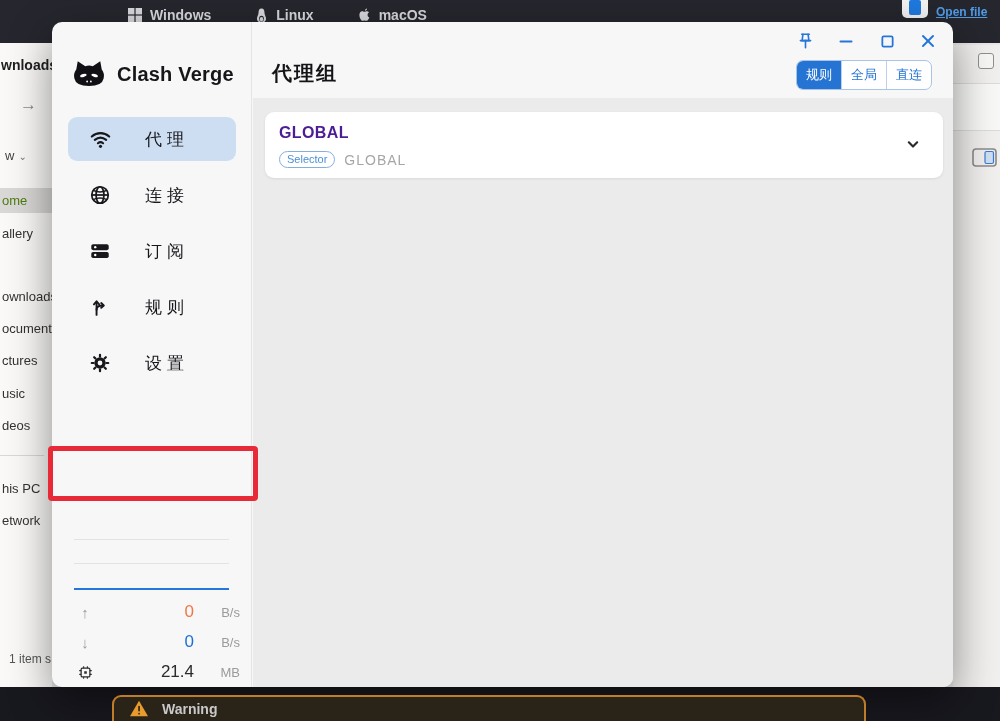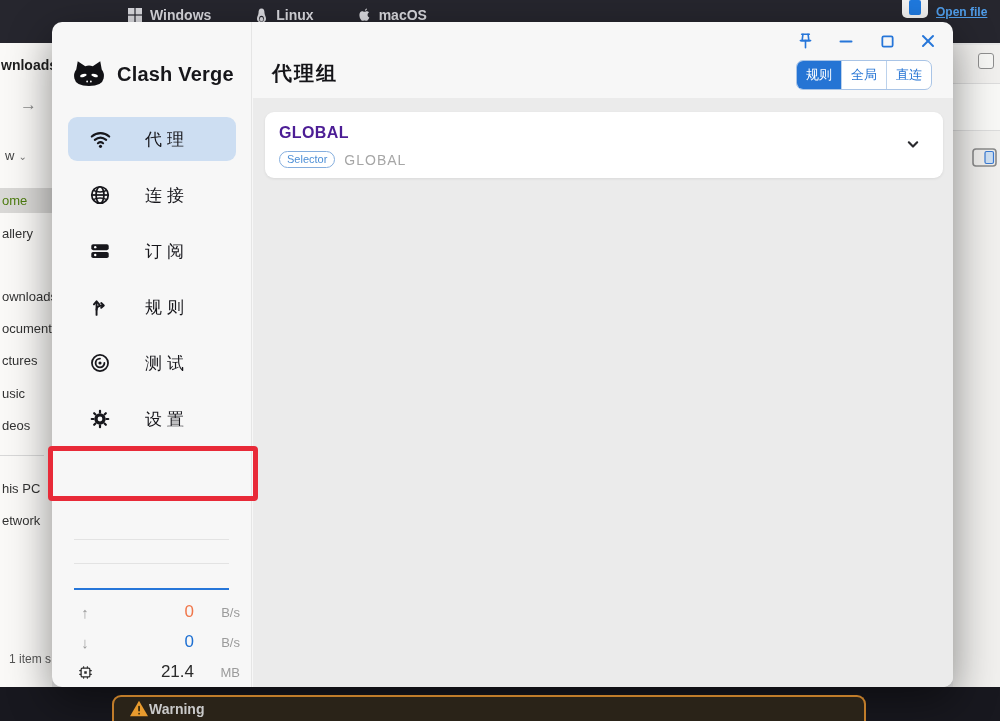--- a/index.html
+++ b/index.html
@@ -33,21 +33,21 @@
   .ex-right .chk{position:absolute;left:25px;top:8px;width:14px;height:14px;border:1.5px solid #8f8f8f;border-radius:3px;background:#f7f7f5;}
   .ex-right .d1{position:absolute;left:0;top:38px;width:47px;height:1px;background:#dcdcdc;}
   .ex-right .d2{position:absolute;left:0;top:85px;width:47px;height:1px;background:#dcdcdc;}
   .ex-right .band{position:absolute;left:0;top:39px;width:47px;height:46px;background:#f8f8f6;}
   .ex-right .pane{position:absolute;left:19px;top:103px;}
 
   
   .bottombar{position:absolute;left:0;top:687px;width:1000px;height:34px;background:#18181f;}
   .warning{position:absolute;left:112px;top:695px;width:754px;height:26px;box-sizing:border-box;
            background:#2a2318;border:2px solid #c07c2a;border-bottom:none;border-radius:9px 9px 0 0;
-           display:flex;align-items:center;padding-left:15px;z-index:15;}
+           display:flex;align-items:center;gap:13px;padding-left:15px;z-index:15;}
   .warning-label{color:#c9c9c9;font-weight:bold;font-size:14px;}
 
   
   .win{position:absolute;left:52px;top:22px;width:901px;height:665px;background:#f7f7f7;
        border-radius:10px;box-shadow:0 14px 44px rgba(0,0,0,.45);z-index:10;}
   .controls{position:absolute;top:9px;right:13px;display:flex;gap:17px;align-items:center;z-index:5;}
   .ctl{width:24px;height:20px;display:flex;align-items:center;justify-content:center;cursor:default;}
 
   
   .sidebar{position:absolute;left:0;top:0;width:200px;height:100%;border-right:1px solid #e5e5e5;box-sizing:border-box;}
@@ -252,30 +252,20 @@
               <path d="M7.5 21 V7"></path>
                 <path d="M4.5 9 L7.5 5.5 L10.5 9"></path>
               <path d="M7.5 15 C7.5 11.5 11 10.2 14.5 10.2"></path>
                 <path d="M12.8 7.5 L15.8 10.2 L12.8 12.9"></path>
             </svg>
             </span>
           <span class="nav-label">规则</span>
         </div>
         <div class="nav-item">
           <span class="nav-ico">
-            <svg width="22" height="22" viewBox="0 0 24 24" fill="none" stroke="#17171c" stroke-width="2" stroke-linecap="round">
-              <circle cx="12" cy="12" r="8.8" stroke-width="1.9"></circle>
-              <path d="M12 7.2 A4.8 4.8 0 1 0 16.8 12"></path>
-              <circle cx="12" cy="12" r="1.7" fill="#17171c" stroke="none"></circle>
-            </svg>
-            </span>
-          <span class="nav-label">测试</span>
-        </div>
-        <div class="nav-item">
-          <span class="nav-ico">
             <svg width="22" height="22" viewBox="0 0 24 24">
               <g fill="#17171c">
                 <circle cx="12" cy="12" r="6.2"></circle>
                 <g>
                   <rect x="10.8" y="1.8" width="2.4" height="4.4" rx="1.2"></rect>
                   <rect x="10.8" y="17.8" width="2.4" height="4.4" rx="1.2"></rect>
                   <rect x="1.8" y="10.8" width="4.4" height="2.4" rx="1.2"></rect>
                   <rect x="17.8" y="10.8" width="4.4" height="2.4" rx="1.2"></rect>
                   <rect x="10.8" y="1.8" width="2.4" height="4.4" rx="1.2" transform="rotate(45 12 12)"></rect>
                   <rect x="10.8" y="17.8" width="2.4" height="4.4" rx="1.2" transform="rotate(45 12 12)"></rect>

